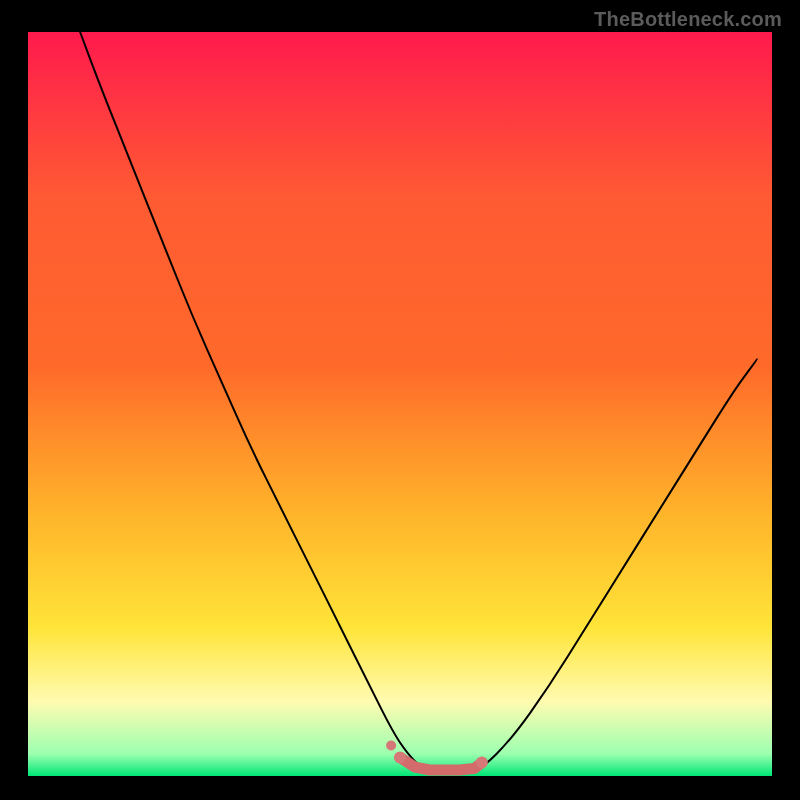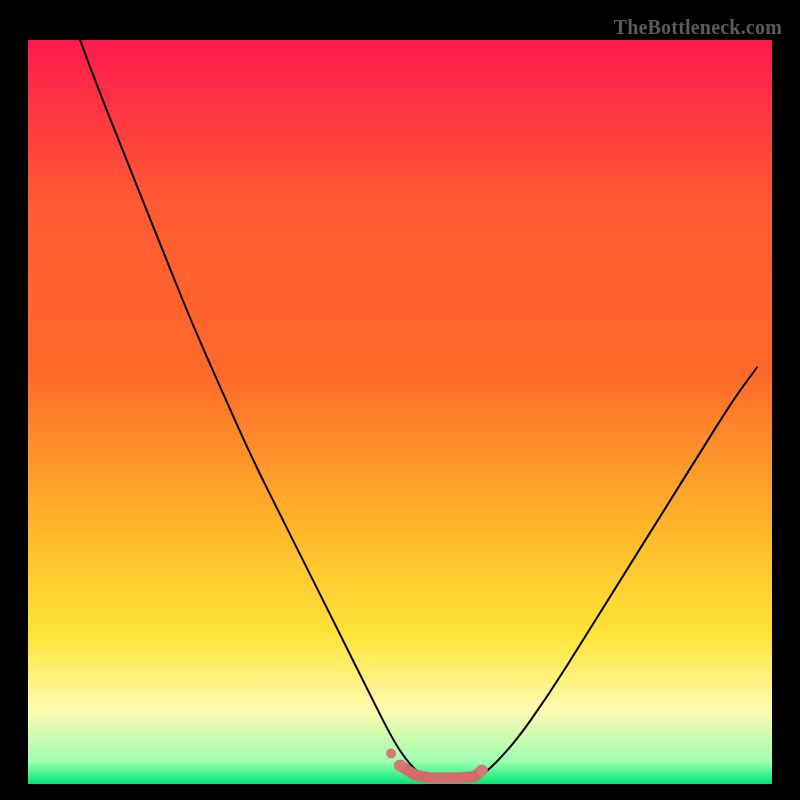--- a/index.html
+++ b/index.html
@@ -6,26 +6,25 @@
     margin: 0;
     padding: 0;
     width: 800px;
     height: 800px;
     background: #000;
     overflow: hidden;
     font-family: Arial, Helvetica, sans-serif;
   }
   .frame {
     position: absolute;
-    top: 12px;
+    top: 4px;
     left: 0;
     width: 800px;
     height: 772px;
     background: #000;
-    font-family: Liberation Serif, serif;
   }
   .watermark {
     position: absolute;
     top: 4px;
     right: 18px;
     color: #5b5b5b;
     font-size: 20px;
     font-weight: 600;
     letter-spacing: 0.2px;
     z-index: 10;

